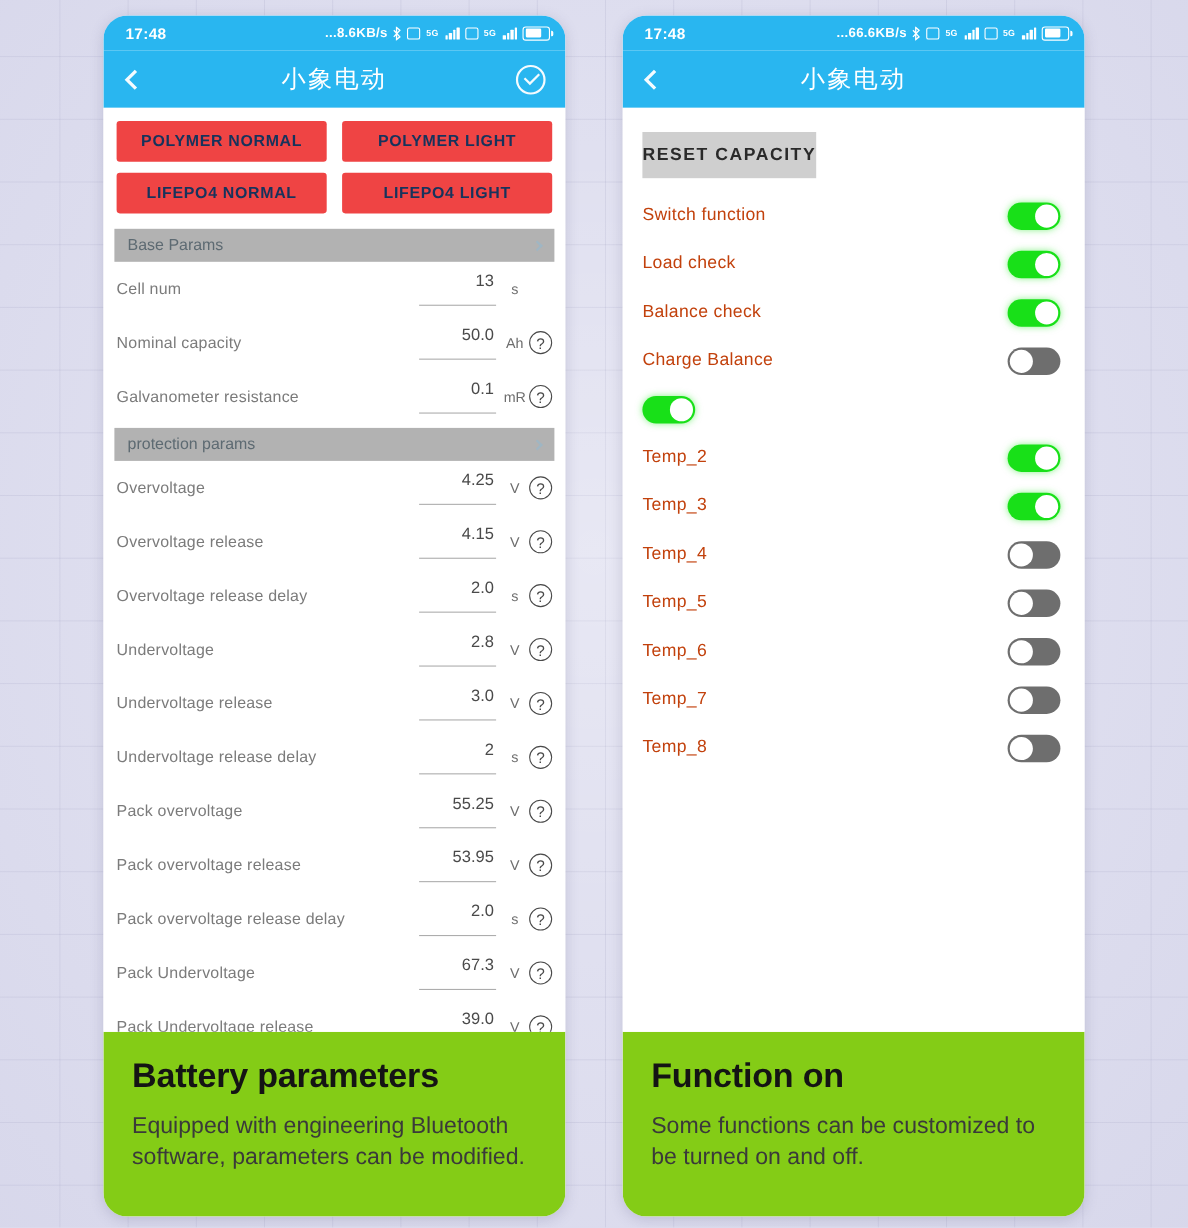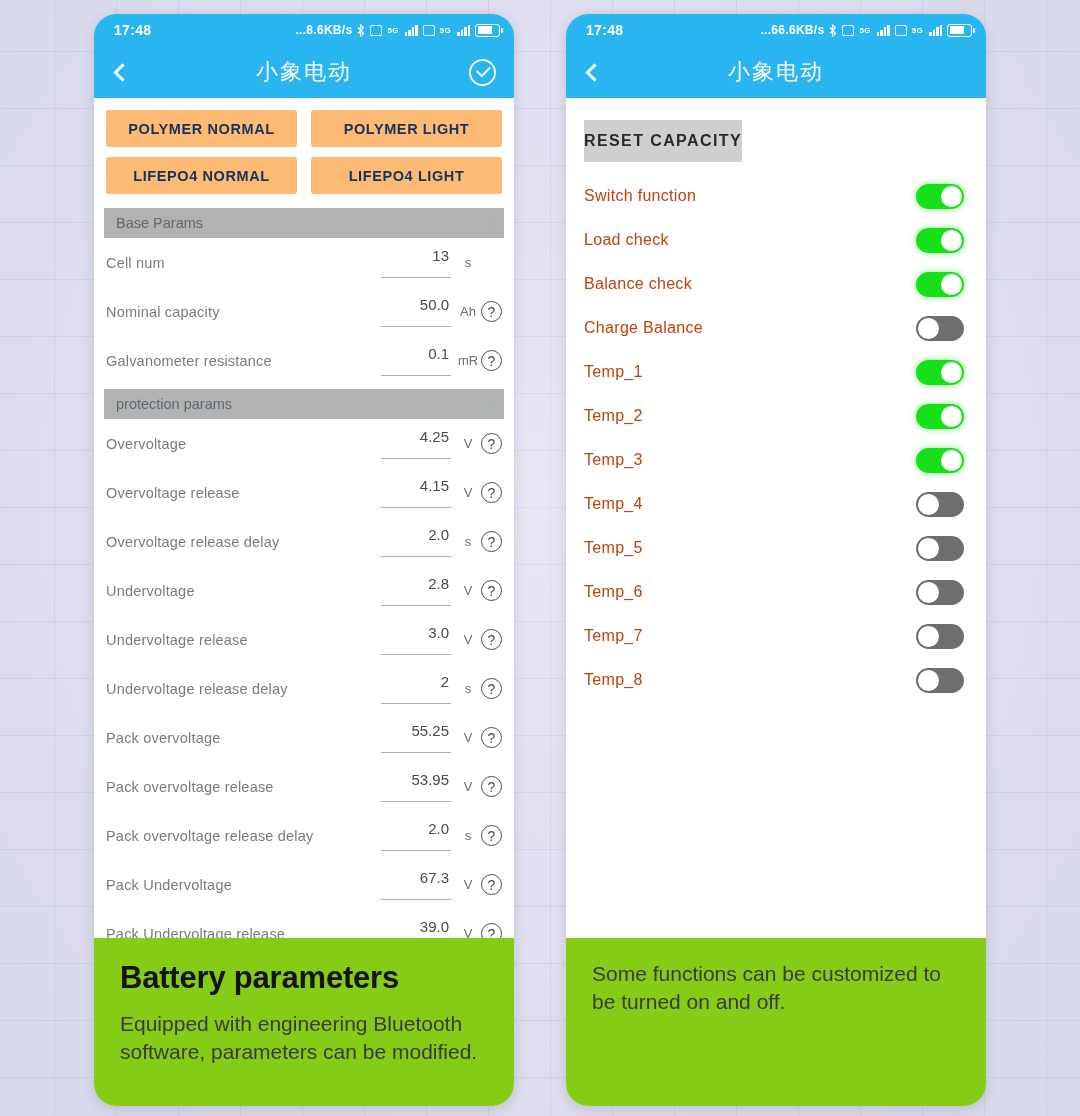--- a/index.html
+++ b/index.html
@@ -147,21 +147,21 @@
   .screen { flex: 1; background: #ffffff; overflow: hidden; position: relative; }
 
   
   .preset-grid {
     display: grid;
     grid-template-columns: 1fr 1fr;
     gap: 10px 14px;
     padding: 12px 12px 10px 12px;
   }
   .preset-btn {
-    background: #fdba74;
+    background: #ef4444;
     color: #16335c;
     font-size: 14.5px;
     font-weight: bold;
     letter-spacing: 0.6px;
     height: 37px;
     border-radius: 3px;
     display: flex;
     align-items: center;
     justify-content: center;
     border: none;
@@ -514,21 +514,20 @@
               <div class="knob"></div>
             </div>
           </div>
           <div class="toggle-row">
             <div class="toggle-label">Charge Balance</div>
             <div class="switch off">
               <div class="knob"></div>
             </div>
           </div>
           <div class="toggle-row">
-            <div class="toggle-label">Temp_1</div>
             <div class="switch on">
               <div class="knob"></div>
             </div>
           </div>
           <div class="toggle-row">
             <div class="toggle-label">Temp_2</div>
             <div class="switch on">
               <div class="knob"></div>
             </div>
           </div>
@@ -565,17 +564,18 @@
           <div class="toggle-row">
             <div class="toggle-label">Temp_8</div>
             <div class="switch off">
               <div class="knob"></div>
             </div>
           </div>
         </div>
     </div>
 
     <div class="caption cap-right">
+      <h2>Function on</h2>
       <p>Some functions can be customized to be turned on and off.</p>
     </div>
   </div>
 
 </div>
 
 </body></html>

